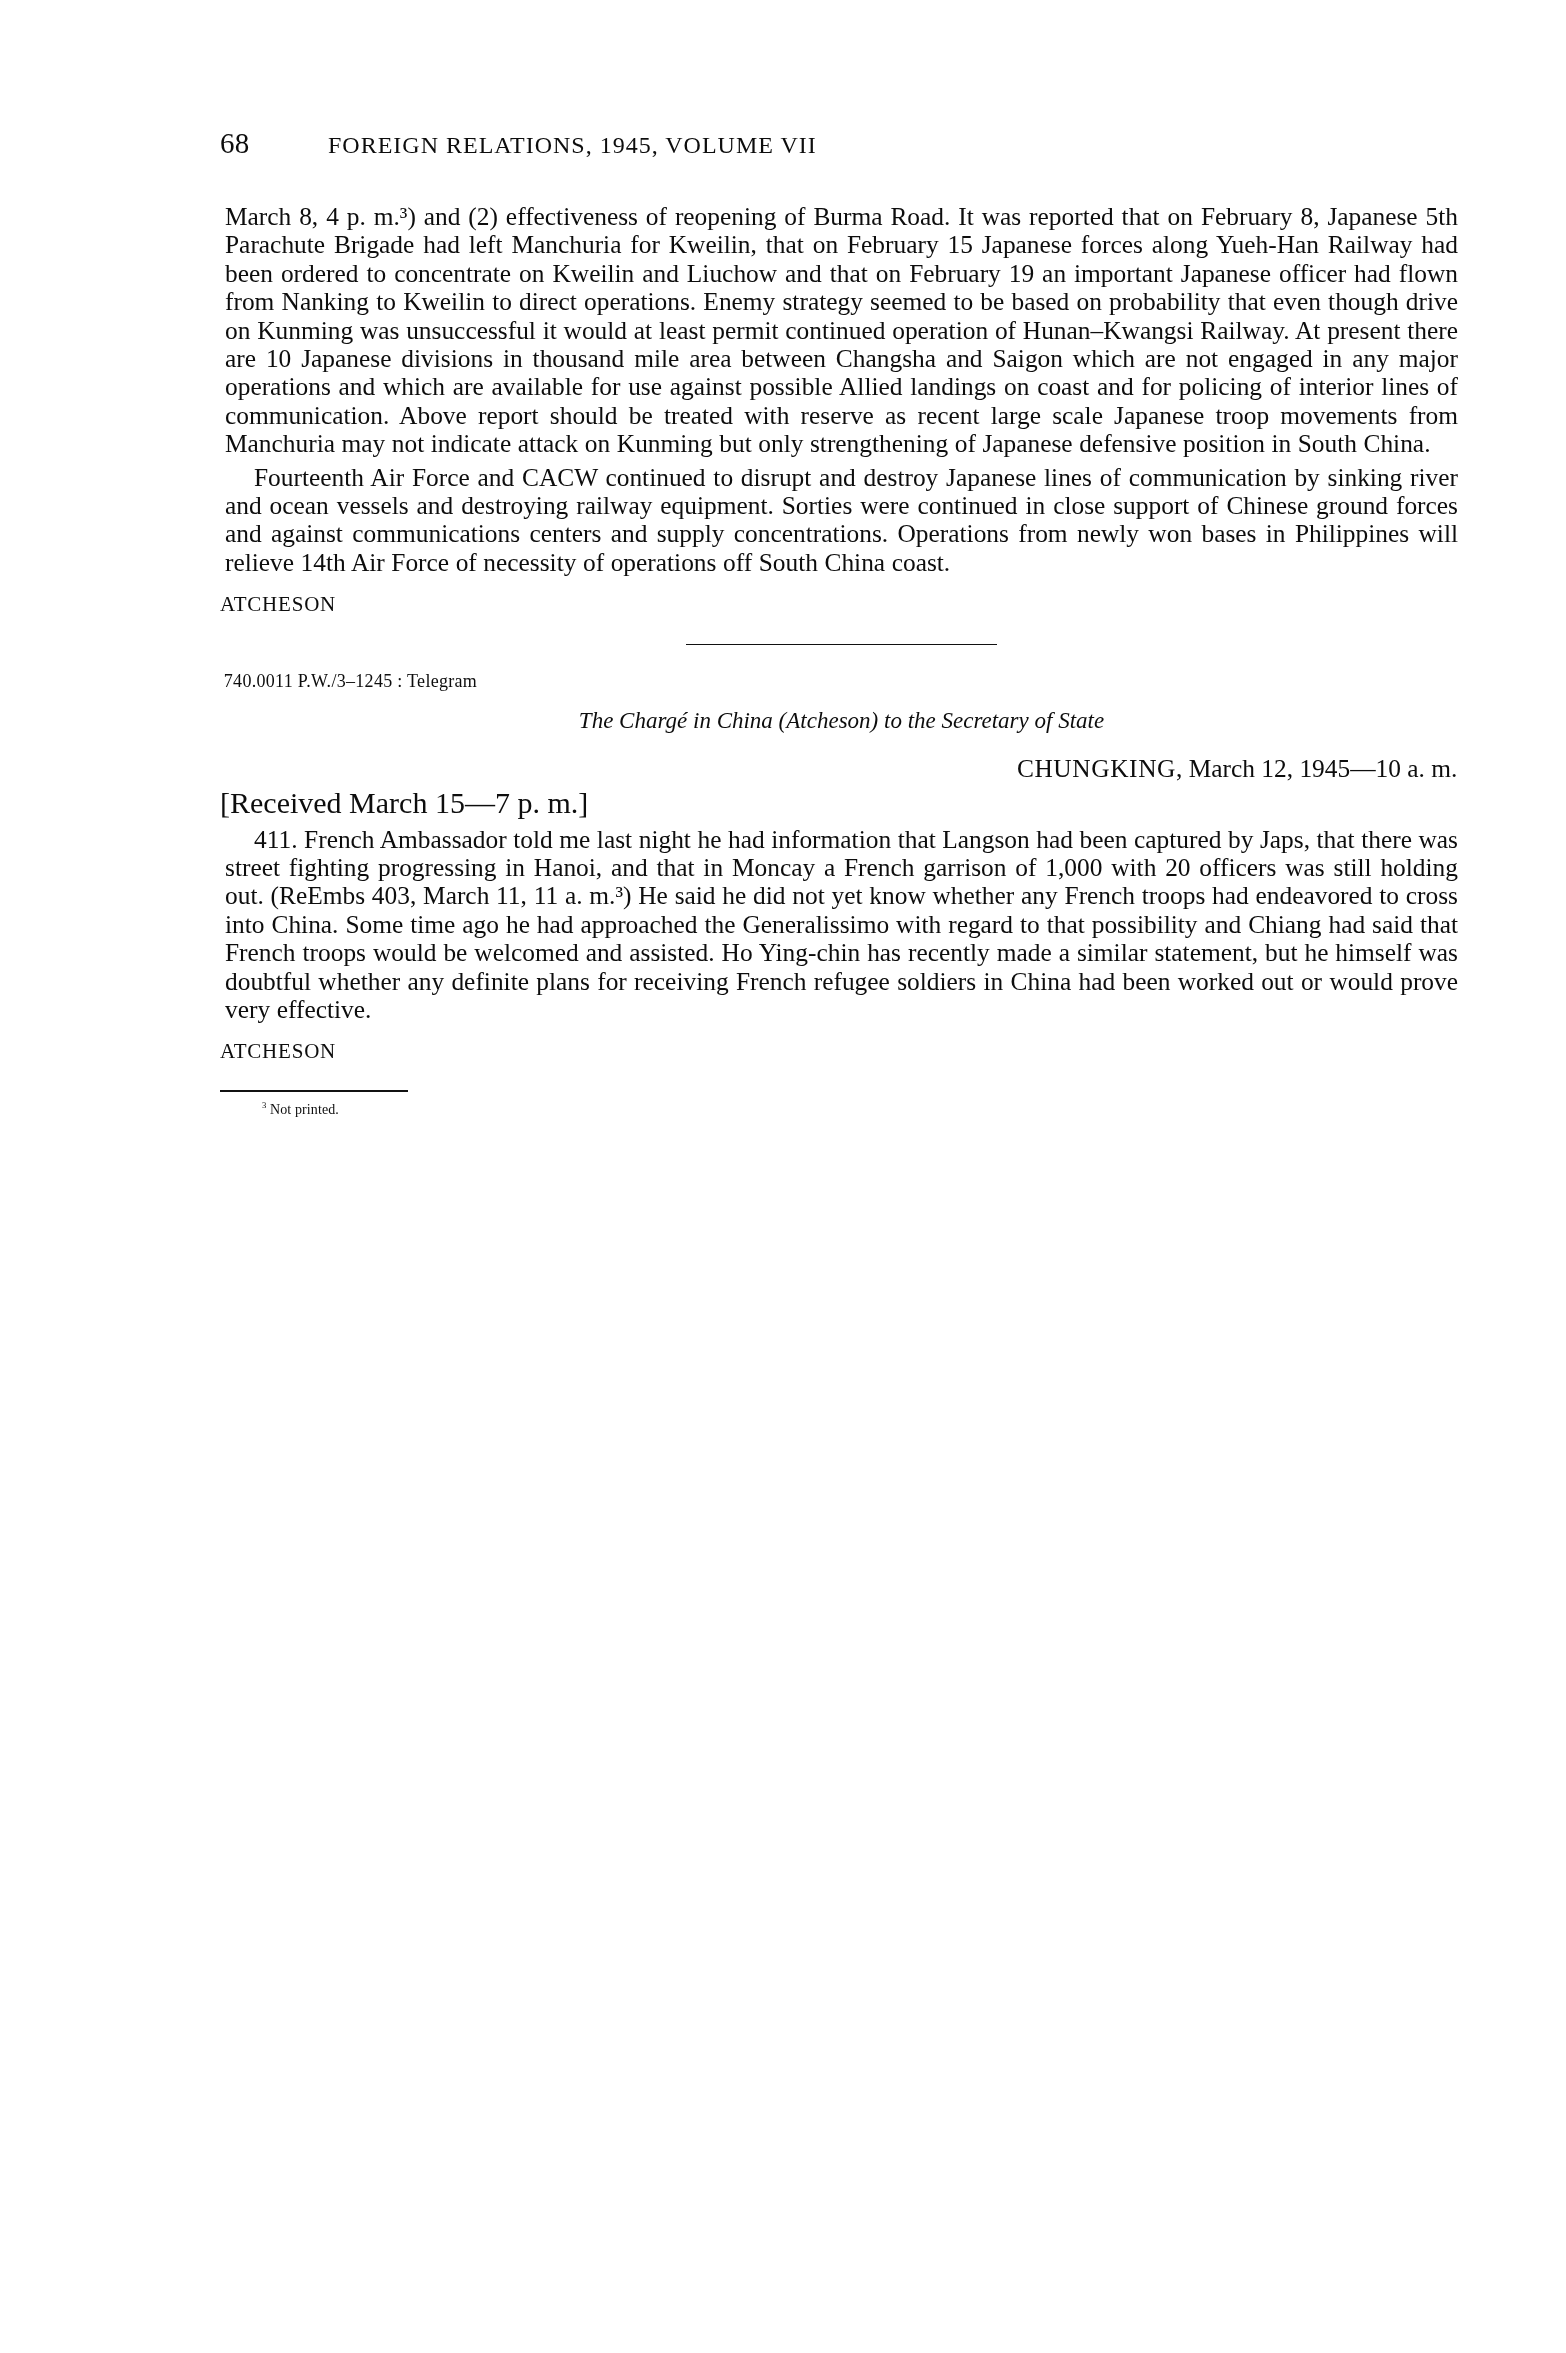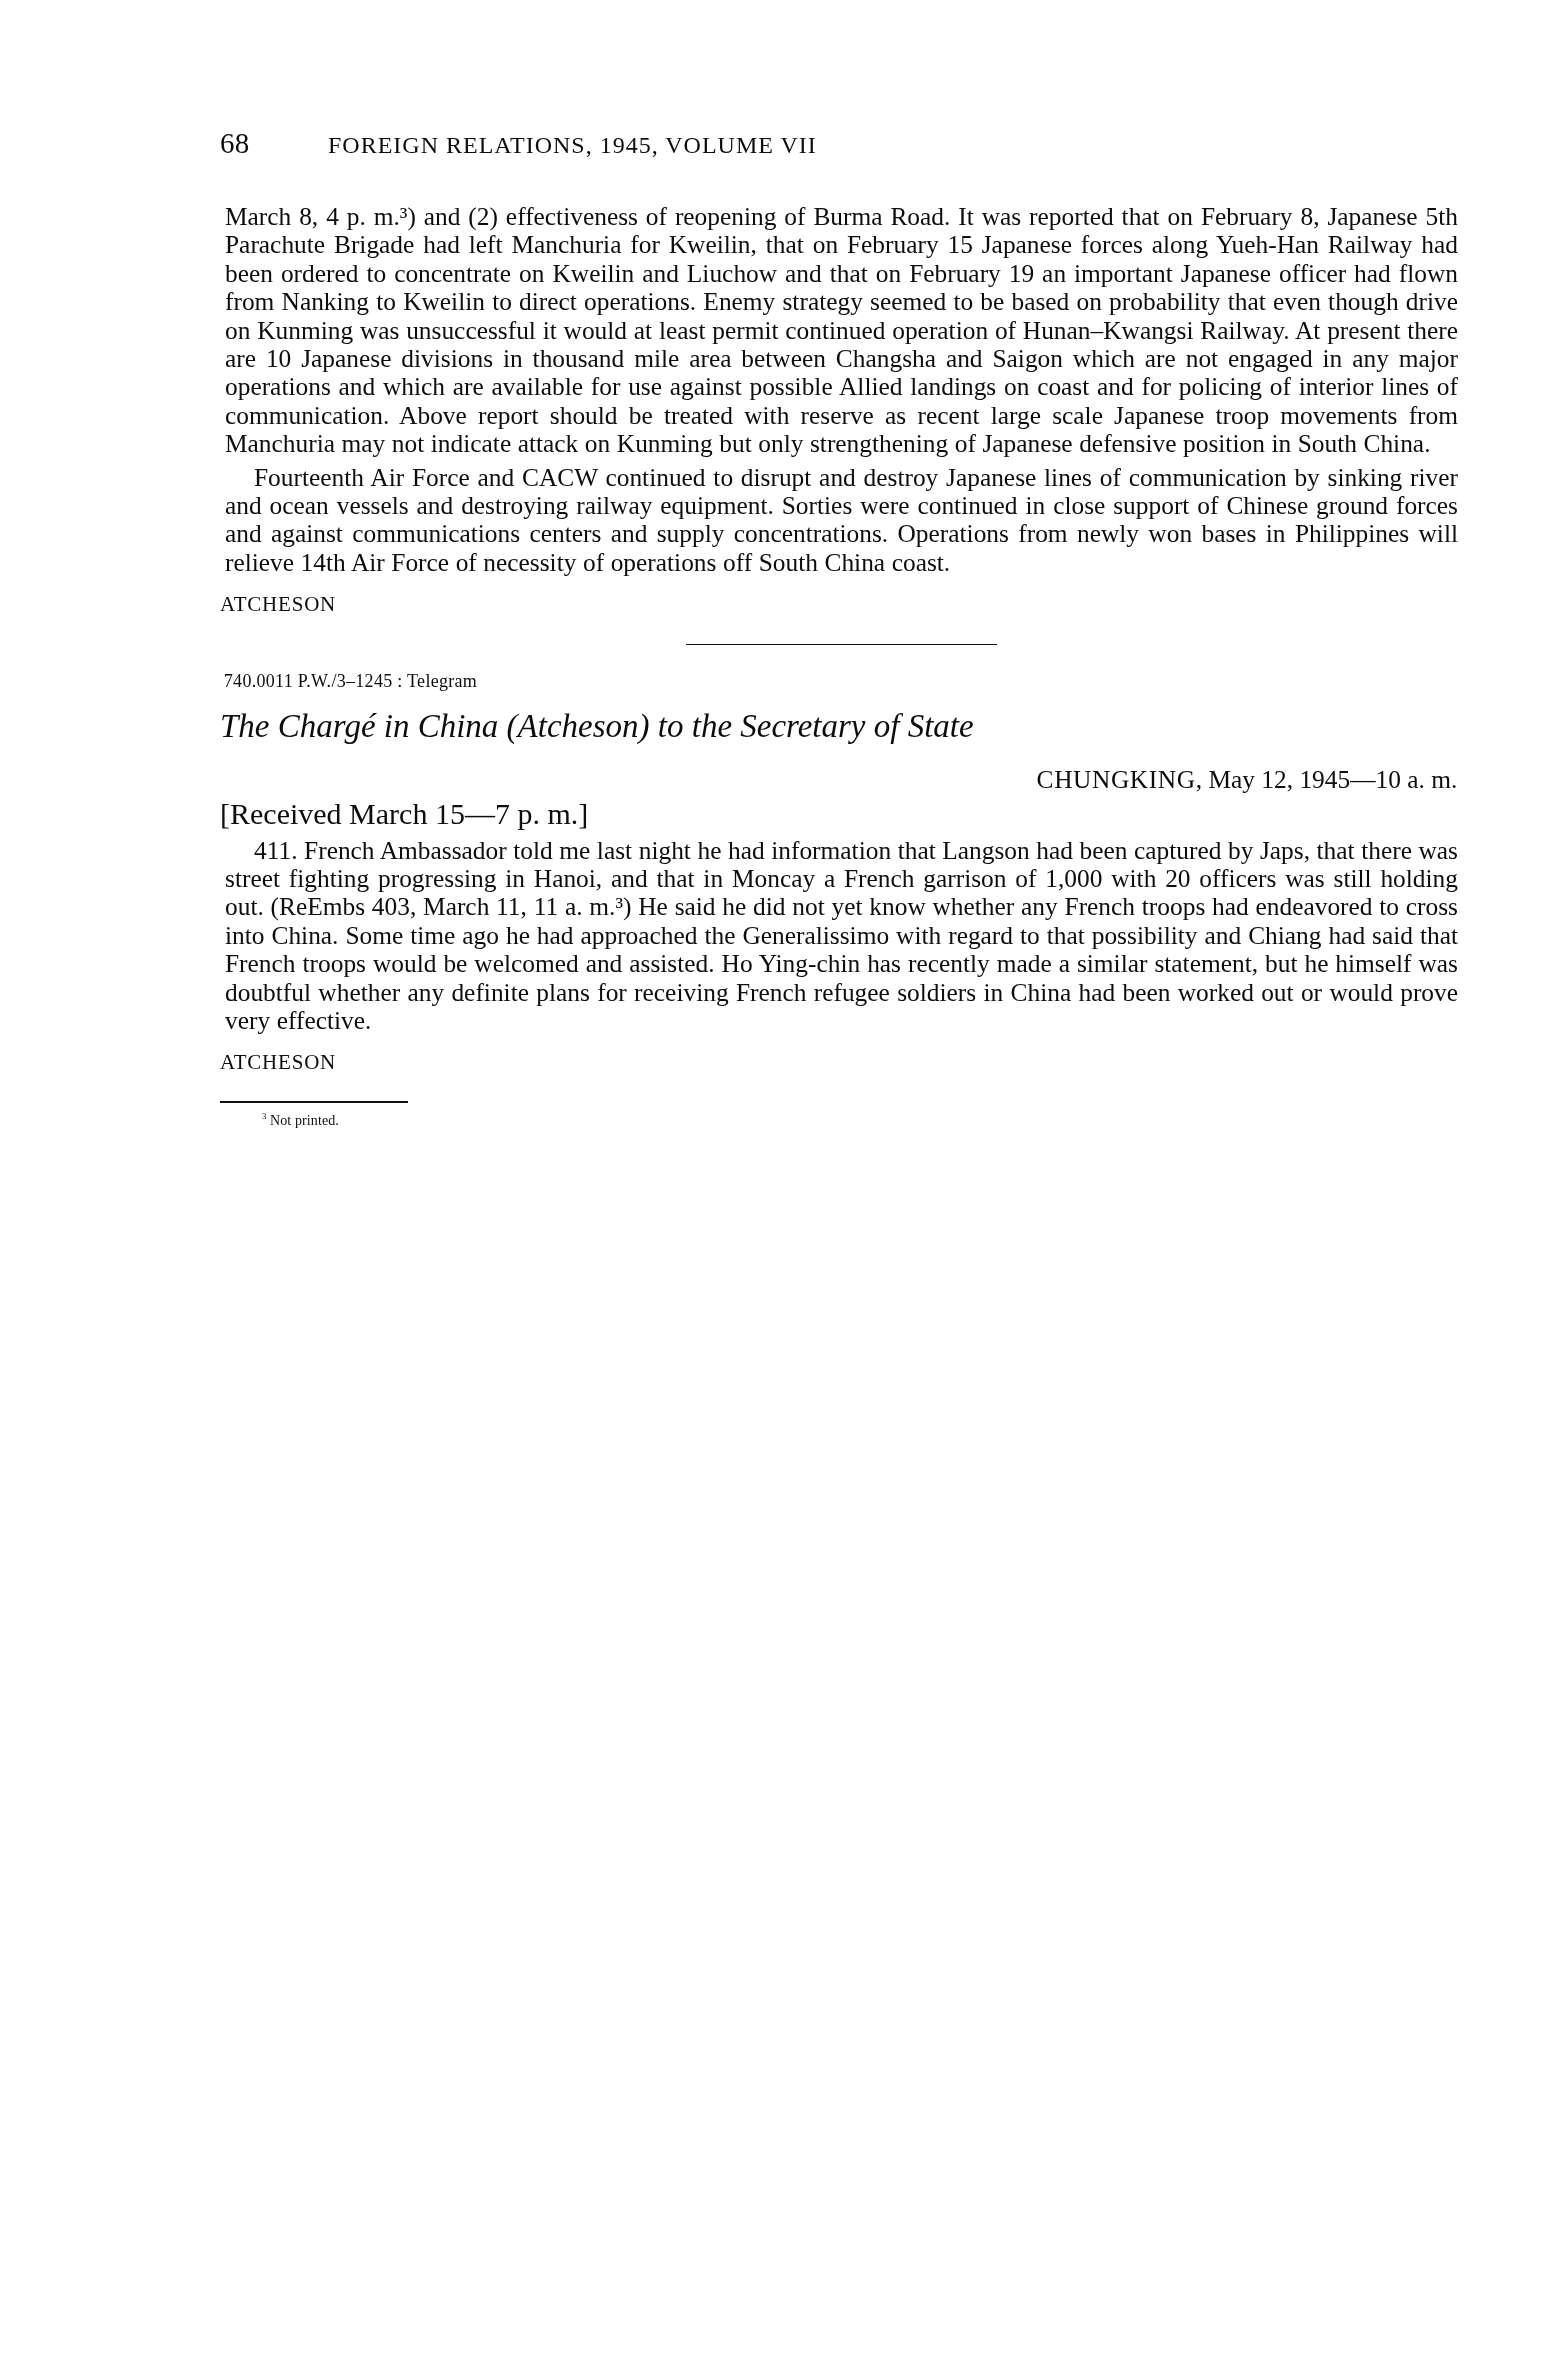--- a/index.html
+++ b/index.html
@@ -91,22 +91,23 @@
   }
 
   
   .doc-number {
     font-size: 18px;
     letter-spacing: 0.3px;
     margin-bottom: 16px;
     padding-left: 3.8px;
   }
   .doc-title {
-    font-size: 33px;
+    font-size: 23px;
     font-style: italic;
+    text-align: center;
     margin-bottom: 20px;
   }
   .dateline {
     text-align: right;
     font-size: 25.4px;
     padding-right: 5.6px;
   }
   .dateline .city {
     font-variant: small-caps;
     text-transform: uppercase;
@@ -148,21 +149,21 @@
       <p class="para">March 8, 4 p. m.³) and (2) effectiveness of reopening of Burma Road. It was reported that on February 8, Japanese 5th Parachute Brigade had left Manchuria for Kweilin, that on February 15 Japanese forces along Yueh-Han Railway had been ordered to concentrate on Kweilin and Liuchow and that on February 19 an important Japanese officer had flown from Nanking to Kweilin to direct operations.  Enemy strategy seemed to be based on probability that even though drive on Kunming was unsuccessful it would at least permit continued operation of Hunan–Kwangsi Railway.  At present there are 10 Japanese divisions in thousand mile area between Changsha and Saigon which are not engaged in any major operations and which are available for use against possible Allied landings on coast and for policing of interior lines of communication.  Above report should be treated with reserve as recent large scale Japanese troop movements from Manchuria may not indicate attack on Kunming but only strengthening of Japanese defensive position in South China.</p>
       <p class="para indent">Fourteenth Air Force and CACW continued to disrupt and destroy Japanese lines of communication by sinking river and ocean vessels and destroying railway equipment.  Sorties were continued in close support of Chinese ground forces and against communications centers and supply concentrations.  Operations from newly won bases in Philippines will relieve 14th Air Force of necessity of operations off South China coast.</p>
       <div class="signature">Atcheson</div>
     </div>
 
     <div class="rule-center"></div>
 
     <div class="doc-head">
       <div class="doc-number">740.0011 P.W./3–1245 : Telegram</div>
       <div class="doc-title">The Chargé in China (Atcheson) to the Secretary of State</div>
-      <div class="dateline"><span class="city">Chungking</span><span>, May 12, 1945—10 a. m.</span></div>
+      <div class="dateline"><span class="city">Chungking</span><span>, March 12, 1945—10 a. m.</span></div>
       <div class="received">[Received March 15—7 p. m.]</div>
     </div>
 
     <div class="body-block" style="margin-top:0;">
       <p class="para indent">411. French Ambassador told me last night he had information that Langson had been captured by Japs, that there was street fighting progressing in Hanoi, and that in Moncay a French garrison of 1,000 with 20 officers was still holding out.  (ReEmbs 403, March 11, 11 a. m.³)  He said he did not yet know whether any French troops had endeavored to cross into China.  Some time ago he had approached the Generalissimo with regard to that possibility and Chiang had said that French troops would be welcomed and assisted. Ho Ying-chin has recently made a similar statement, but he himself was doubtful whether any definite plans for receiving French refugee soldiers in China had been worked out or would prove very effective.</p>
       <div class="signature">Atcheson</div>
     </div>
 
     <div class="rule-left"></div>
 

